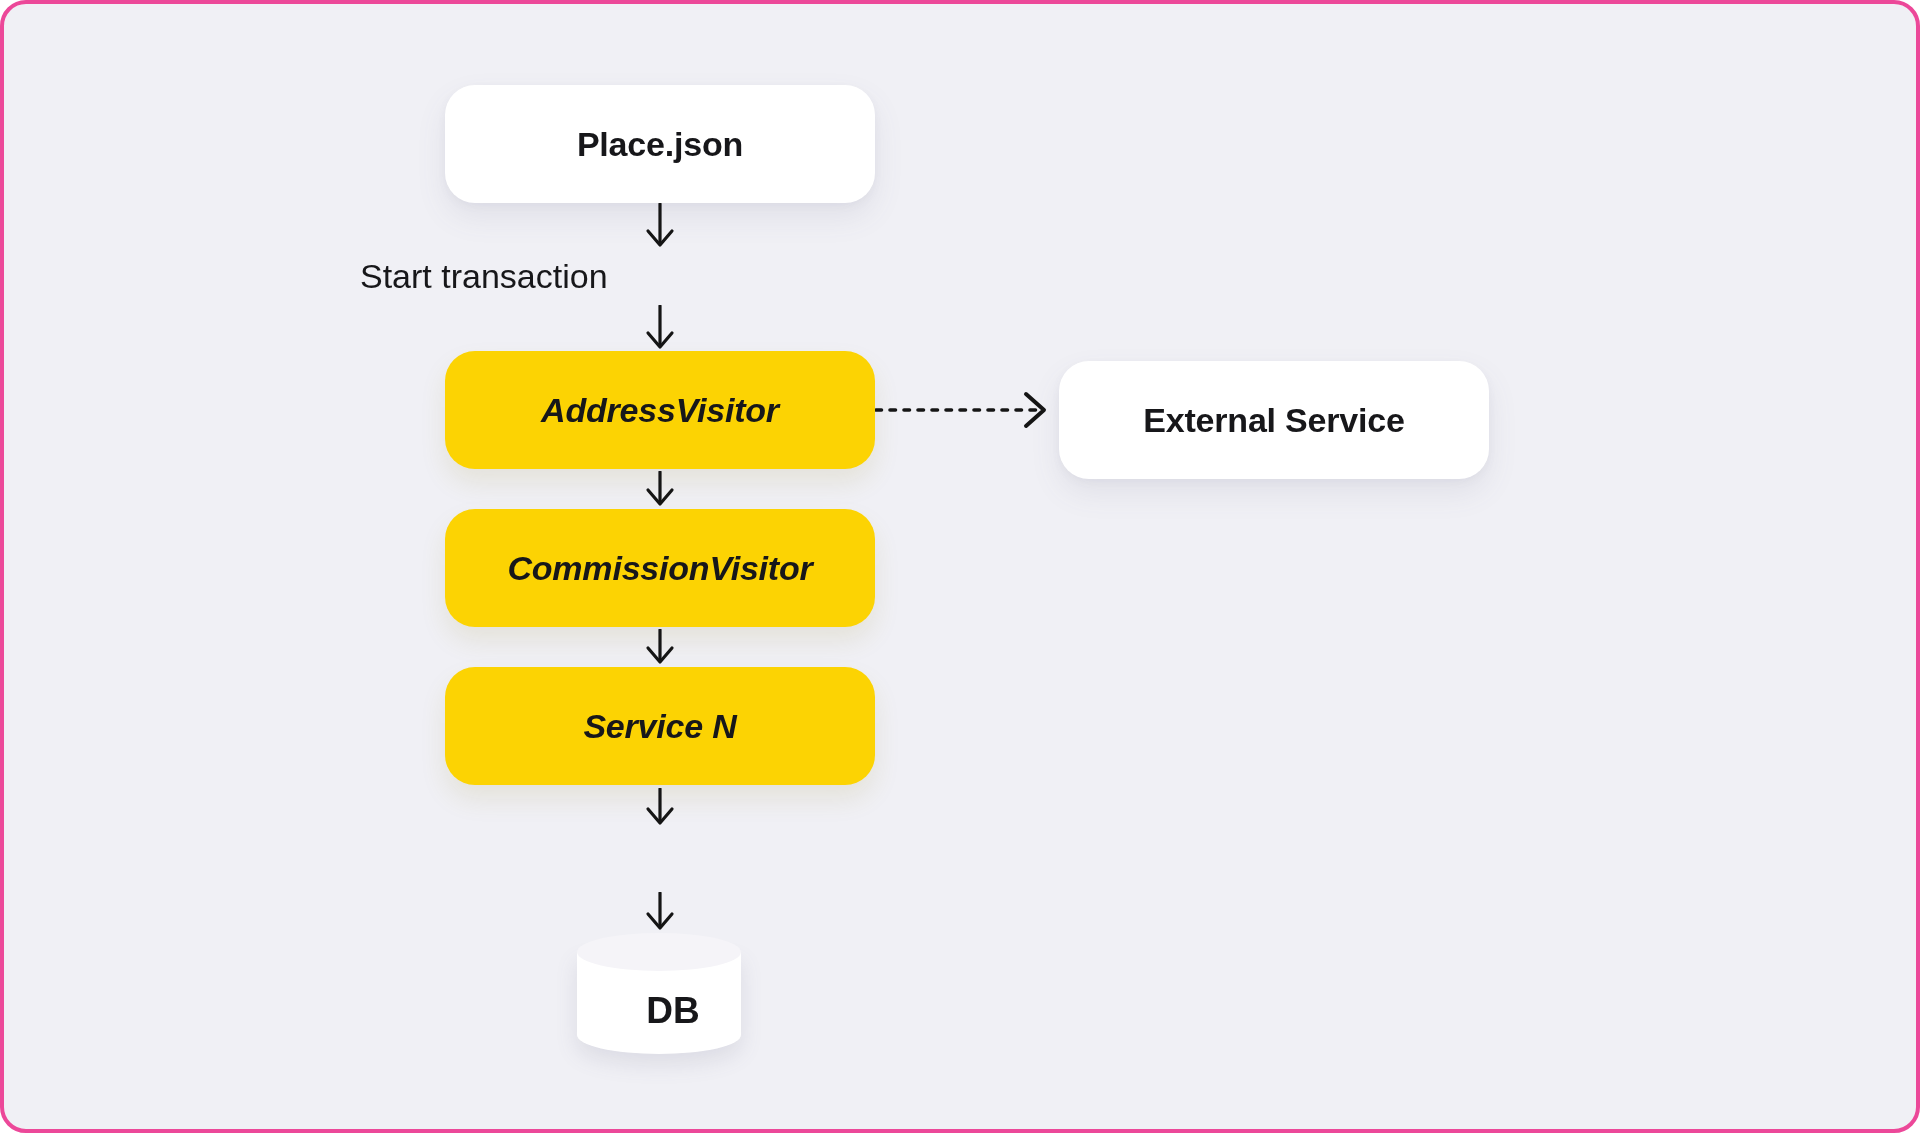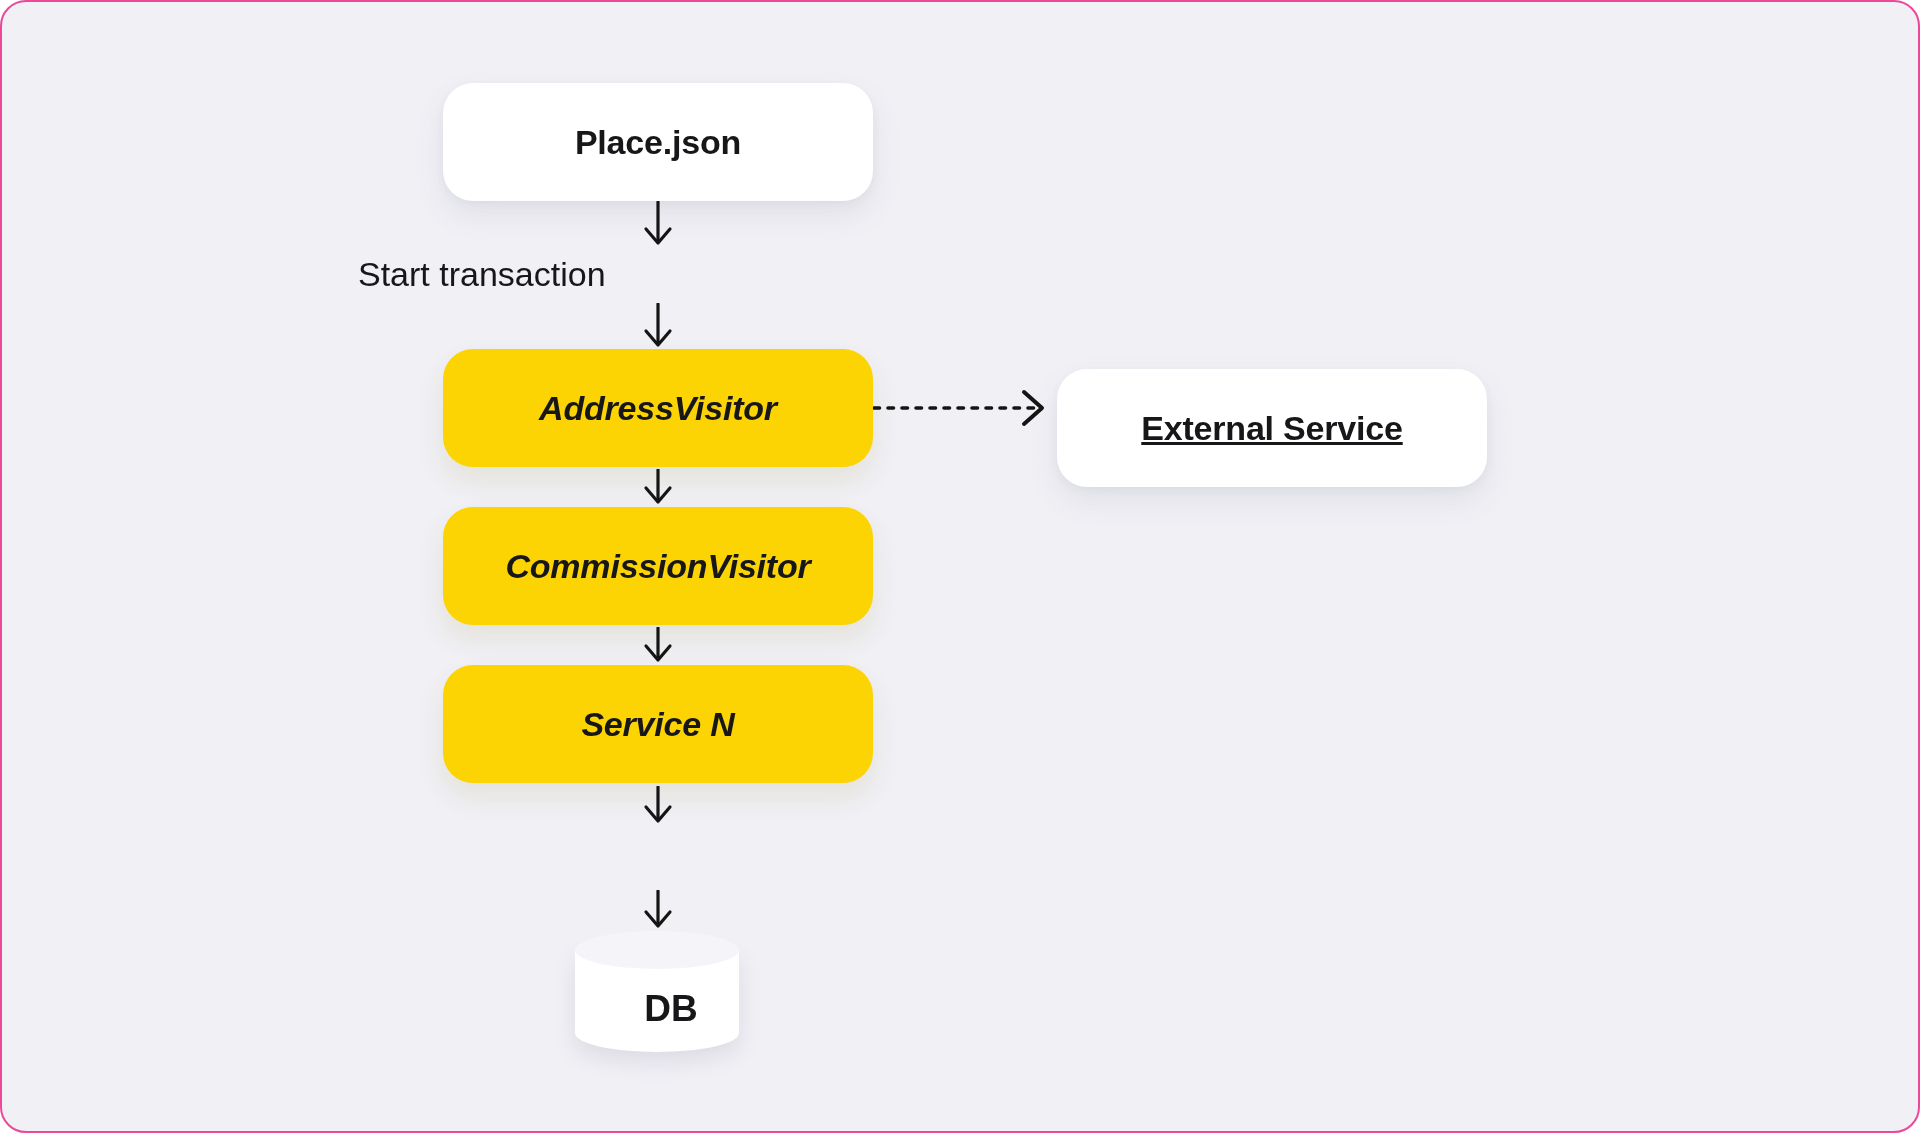--- a/index.html
+++ b/index.html
@@ -18,21 +18,21 @@
     background:var(--page-background);
     font-family:"Liberation Sans","DejaVu Sans",sans-serif;
     color:var(--text);
     position:relative;
     overflow:hidden;
   }
   .canvas{
     position:absolute;left:0;top:0;
     width:1920px;height:1133px;
     background:var(--canvas-background);
-    border:2px solid #ec4899;
+    border:4px solid #ec4899;
     border-radius:26px;
     overflow:hidden;
   }
   .node{
     position:absolute;
     width:430px;height:118px;
     border-radius:30px;
     display:flex;align-items:center;justify-content:center;
     font-size:34px;font-weight:700;
     letter-spacing:-0.2px;
@@ -41,21 +41,21 @@
     background:var(--node-white);
     box-shadow:0 14px 30px rgba(98,98,130,.10),0 3px 8px rgba(98,98,130,.06);
   }
   .node.yellow{
     background:var(--node-yellow);
     box-shadow:0 14px 26px rgba(150,130,30,.12);
     font-style:italic;
   }
   #node-place{left:441px;top:81px;}
   #node-address{left:441px;top:347px;}
-  #node-external{left:1055px;top:367px;text-decoration:underline;}
+  #node-external{left:1055px;top:357px;}
   #node-commission{left:441px;top:505px;}
   #node-visitor-n{left:441px;top:663px;}
 
   .flow-label{
     position:absolute;
     left:356px;width:600px;
     text-align:left;
     font-size:34px;font-weight:400;
     line-height:40px;
   }

